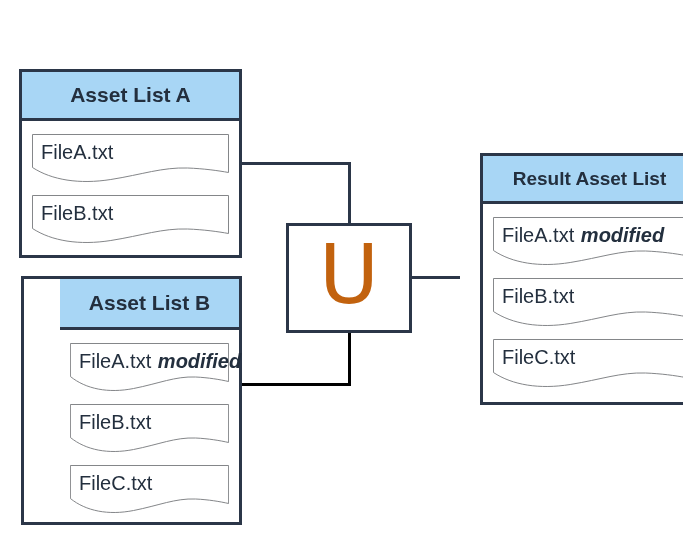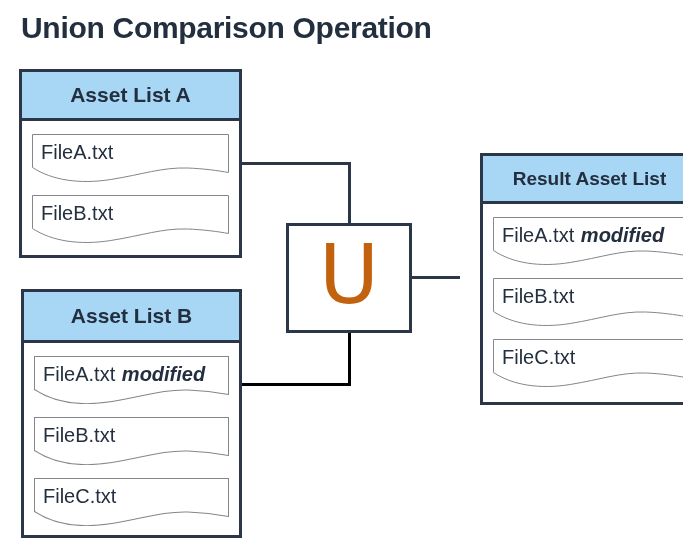--- a/index.html
+++ b/index.html
@@ -17,21 +17,21 @@
     border: 3px solid #2b3648; background: #ffffff;
     display: flex; flex-direction: column; justify-content: center;
   }
   .list-header {
     background: #a8d6f5; border-bottom: 3px solid #2b3648;
     display: flex; align-items: center; justify-content: center;
     font-weight: bold; color: #232f3e; flex: 0 0 auto;
   }
   #asset-list-a { left: 19px; top: 69px; width: 223px; height: 189px; }
   #asset-list-a .list-header { height: 46px; font-size: 21px; }
-  #asset-list-b { left: 21px; top: 289px; width: 221px; height: 249px; }
+  #asset-list-b { left: 21px; top: 276px; width: 221px; height: 249px; padding-left: 36px; }
   #asset-list-b .list-header { height: 48px; font-size: 21px; }
   #result-asset-list { left: 480px; top: 153px; width: 219px; height: 252px; }
   #result-asset-list .list-header { height: 45px; font-size: 19px; }
   .list-body {
     flex: 1; display: flex; flex-direction: column;
     gap: 13px; padding: 13px 10px 12px 10px; min-height: 0;
   }
   .file-item { position: relative; flex: 0 0 48px; height: 48px; }
   .doc-shape { position: absolute; left: 0; top: 0; width: 100%; height: 100%; display: block; }
   .doc-path { fill: #ffffff; stroke: #848689; stroke-width: 1; }
@@ -57,21 +57,20 @@
   #conn-a-v { left: 348px; top: 162px; width: 3px; height: 61px; }
   #conn-union-result { left: 412px; top: 276px; width: 48px; height: 3px; }
   #conn-b-v { left: 348px; top: 333px; width: 3px; height: 53px; }
   #conn-b-h { left: 242px; top: 383px; width: 109px; height: 3px; }
 </style>
 </head>
 <body>
 
 <div class="canvas">
 
-  <h1 class="page-title">Union Comparison Operation</h1>
 
   <div class="connector conn-navy" id="conn-a-h"></div>
   <div class="connector conn-navy" id="conn-a-v"></div>
   <div class="connector conn-black" id="conn-b-v"></div>
   <div class="connector conn-black" id="conn-b-h"></div>
   <div class="connector conn-navy" id="conn-union-result"></div>
 
   <div class="list-box" id="asset-list-a">
     <div class="list-header">Asset List A</div>
     <div class="list-body">

